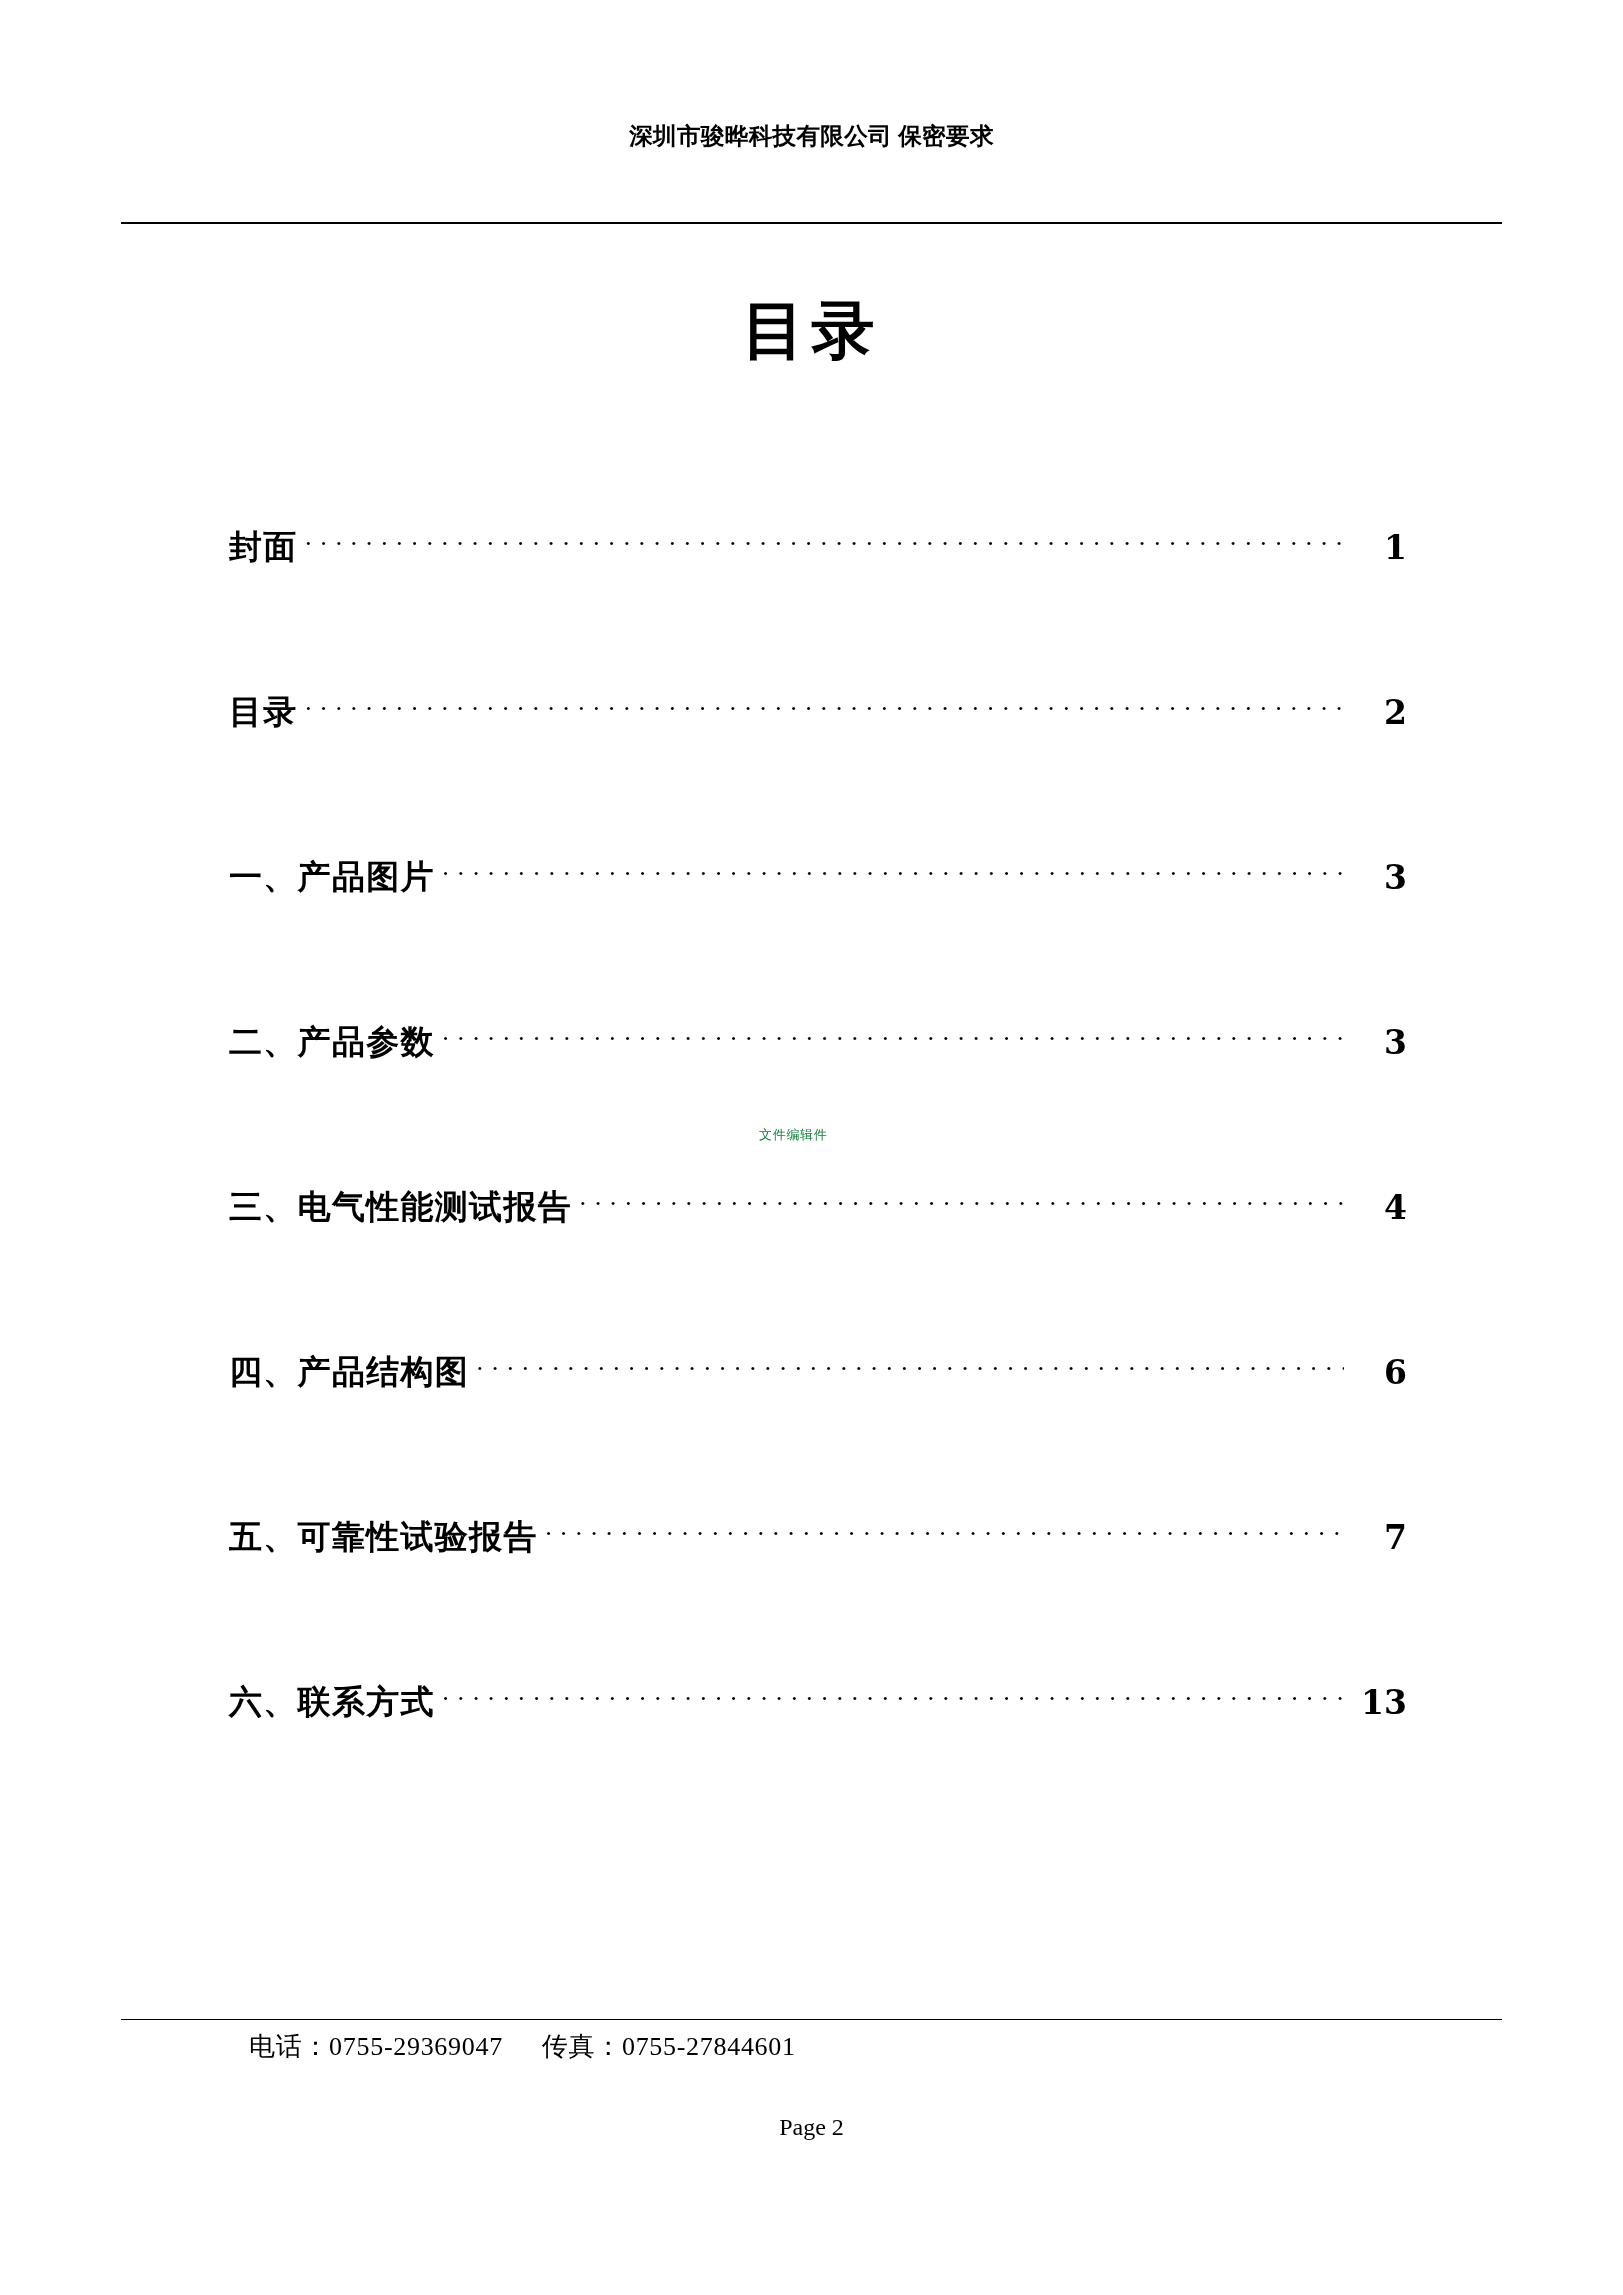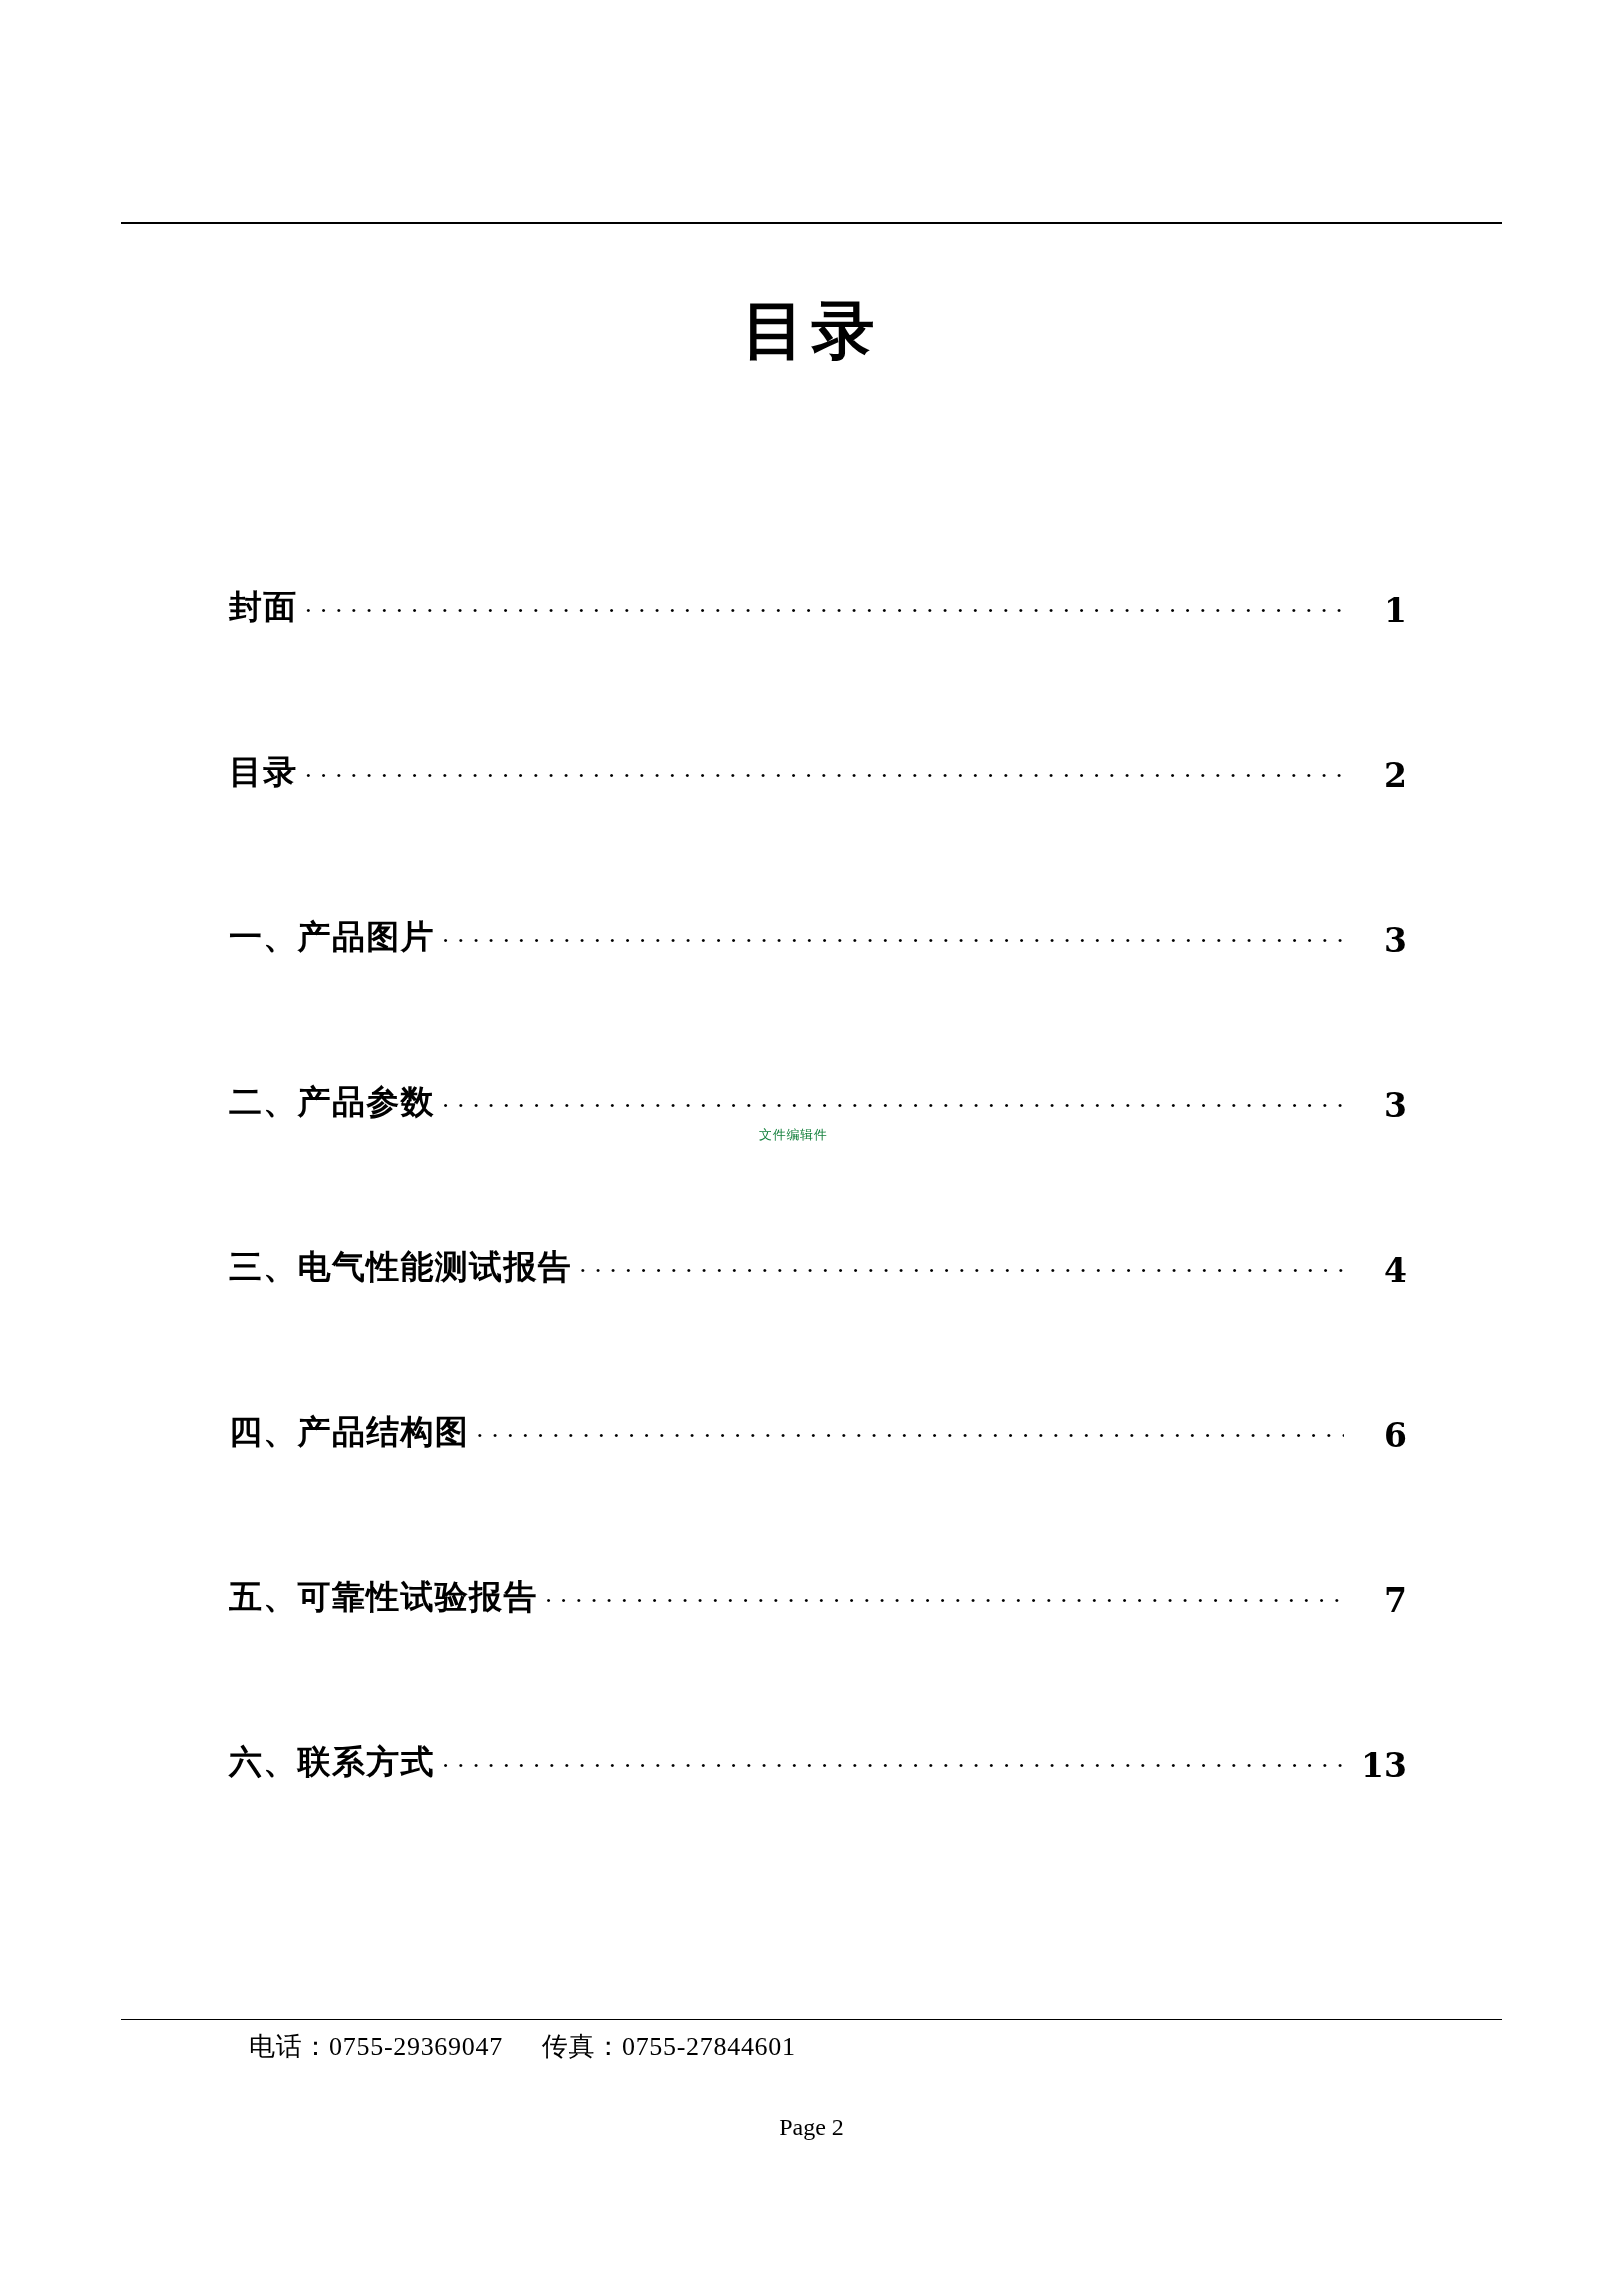--- a/index.html
+++ b/index.html
@@ -68,21 +68,21 @@
 
   
   .toc {
     position: absolute;
     left: 229px;
     top: 465px;
     width: 1178px;
   }
   .toc-row {
     display: flex;
-    align-items: flex-end;
+    align-items: center;
     height: 165px;
   }
   .toc-label {
     font-family: "DejaVu Serif", "Liberation Serif", serif;
     font-size: 33px;
     font-weight: bold;
     white-space: nowrap;
     letter-spacing: 1.3px;
   }
   .toc-dots {
@@ -146,20 +146,21 @@
     text-align: center;
     font-size: 24px;
   }
 </style>
 </head>
 <body>
 
 <div class="page">
 
   <div class="header">
+    <div class="header-line1">深圳市骏晔科技有限公司  保密要求</div>
   </div>
   <div class="header-rule"></div>
 
   <div class="doc-title">目录</div>
 
   <div class="toc">
 
     <div class="toc-row">
       <span class="toc-label">封面</span>
       <span class="toc-dots">·······································································································································································</span>

